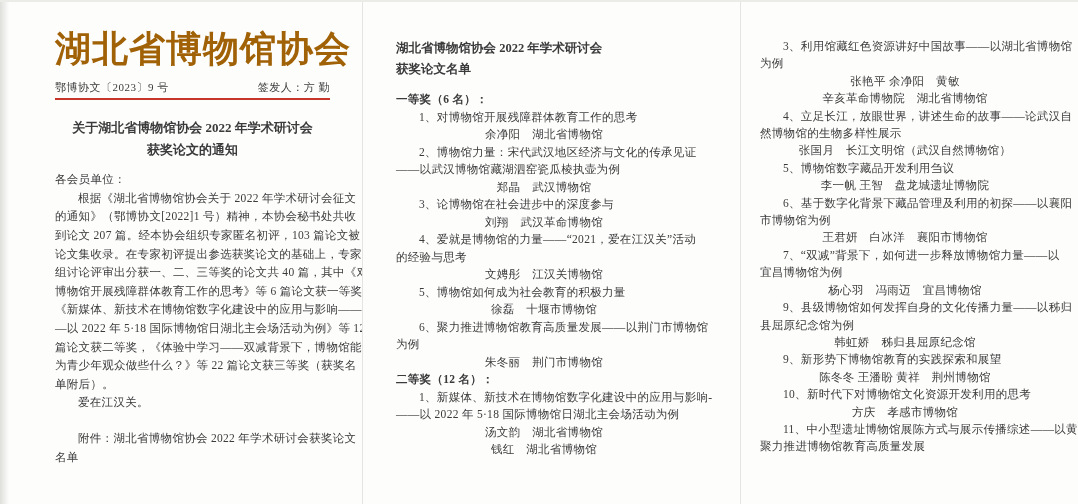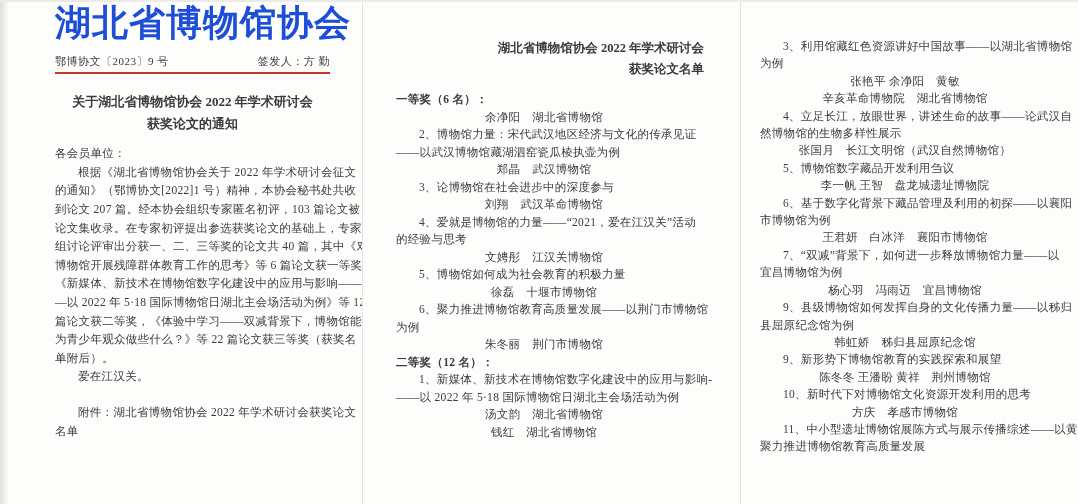--- a/index.html
+++ b/index.html
@@ -13,35 +13,35 @@
   .page-1{left:0;width:362px;}
   .page-2{left:362px;width:378px;border-left:1px solid #e4e4e0;box-sizing:border-box;}
   .page-3{left:740px;width:354px;border-left:1px solid #e4e4e0;box-sizing:border-box;}
   .page-1::before{
     content:"";position:absolute;left:0;top:0;bottom:0;width:9px;
     background:linear-gradient(to right,#d4d4d0,rgba(255,255,255,0));opacity:.75;
   }
   
   .p1-content{position:absolute;left:55px;top:0;width:275px;}
   .org-title{
-    font-size:36px;font-weight:bold;color:#1d4ed8;
+    margin-top:26px;font-size:36px;font-weight:bold;color:#a16207;
     letter-spacing:1px;text-align:center;white-space:nowrap;line-height:1.2;
   }
   .doc-meta-row{
     display:flex;justify-content:space-between;align-items:baseline;
     font-size:11px;margin-top:9px;letter-spacing:.5px;white-space:nowrap;
   }
   .red-rule{margin-top:3px;height:2px;background:#c5352a;}
   .notice-title{margin-top:17px;font-size:13px;font-weight:bold;text-align:center;line-height:22px;}
   .notice-title div{white-space:nowrap;}
   .p1-body{margin-top:9px;font-size:11.5px;}
   .p1-body .line{line-height:18.6px;min-height:18.6px;}
   
   .p2-content{position:absolute;left:33px;top:0;width:308px;}
-  .list-header{margin-top:36px;font-size:12.5px;font-weight:bold;text-align:right;line-height:21px;}
+  .list-header{margin-top:36px;font-size:12.5px;font-weight:bold;text-align:left;line-height:21px;}
   .list-header div{white-space:nowrap;}
   .p2-lines{margin-top:11px;font-size:11.5px;}
   .p2-lines .line{line-height:17.5px;min-height:17.5px;}
   
   .p3-content{position:absolute;left:19px;top:0;width:302px;}
   .p3-lines{margin-top:36px;font-size:11.5px;}
   .p3-lines .line{line-height:17.4px;min-height:17.4px;}
   
   .line{white-space:nowrap;letter-spacing:.3px;}
   .line.first{text-indent:2em;}
@@ -89,20 +89,21 @@
   </div>
 
   <div class="page page-2">
     <div class="p2-content">
       <div class="list-header">
         <div>湖北省博物馆协会 2022 年学术研讨会</div>
         <div>获奖论文名单</div>
       </div>
       <div class="p2-lines lines">
           <div class="line heading">一等奖（6 名）：</div>
+          <div class="line first">1、对博物馆开展残障群体教育工作的思考</div>
           <div class="line author">余净阳　湖北省博物馆</div>
           <div class="line first">2、博物馆力量：宋代武汉地区经济与文化的传承见证</div>
           <div class="line cont">——以武汉博物馆藏湖泗窑瓷瓜棱执壶为例</div>
           <div class="line author">郑晶　武汉博物馆</div>
           <div class="line first">3、论博物馆在社会进步中的深度参与</div>
           <div class="line author">刘翔　武汉革命博物馆</div>
           <div class="line first">4、爱就是博物馆的力量——“2021，爱在江汉关”活动</div>
           <div class="line cont">的经验与思考</div>
           <div class="line author">文娉彤　江汉关博物馆</div>
           <div class="line first">5、博物馆如何成为社会教育的积极力量</div>

